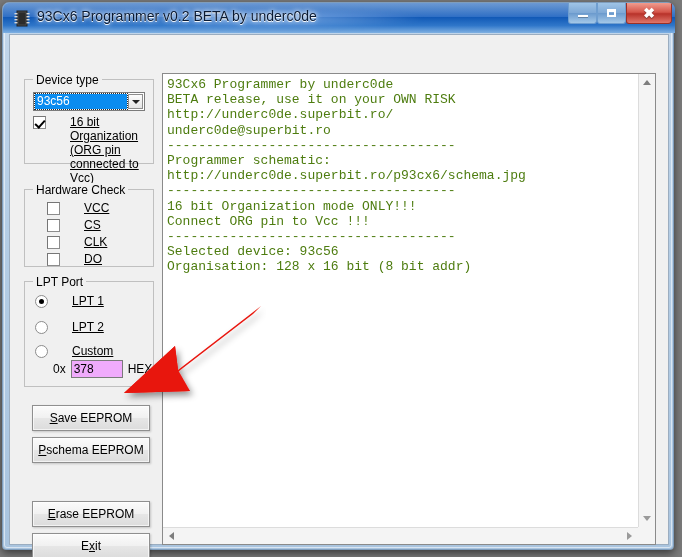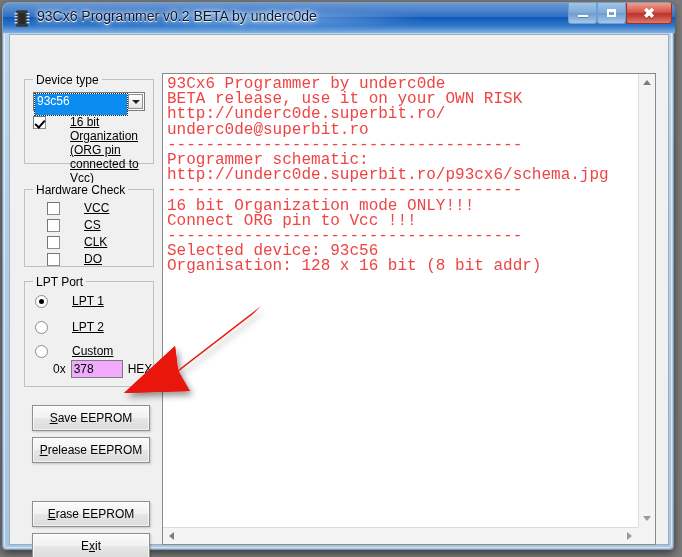--- a/index.html
+++ b/index.html
@@ -159,21 +159,21 @@
     position: absolute;
     left: 8px; top: 12px;
     width: 112px; height: 19px;
     border: 1px solid #7b7b7b;
     background: #ffffff;
     box-sizing: border-box;
   }
   #device-combo .sel {
     position: absolute;
     left: 1px; top: 1px;
-    width: 92px; height: 21px;
+    width: 92px; height: 15px;
     background: #0a8cf0;
     color: #ffffff;
     font-size: 12px;
     line-height: 15px;
     padding-left: 2px;
     box-sizing: border-box;
     outline: 1px dotted #2b2b2b;
   }
   #device-combo .arrowbtn {
     position: absolute;
@@ -295,23 +295,23 @@
     background: #ffffff;
     border: 1px solid #8a8a8a;
     box-sizing: border-box;
     overflow: hidden;
   }
   #log-text {
     position: absolute;
     left: 4px; top: 3px;
     width: 460px;
     font-family: "Liberation Mono", "DejaVu Sans Mono", monospace;
-    font-size: 16px;
+    font-size: 13px;
     line-height: 15.2px;
-    color: #ef4444;
+    color: #4d7c0f;
     white-space: pre;
     letter-spacing: 0px;
   }
   
   #vscroll {
     position: absolute;
     right: 0; top: 0;
     width: 17px;
     bottom: 17px;
     background: #f4f4f4;
@@ -469,21 +469,21 @@
           <span>0x</span>
           <input id="port-input" type="text" value="378" style="">
           <span>HEX</span>
         </div>
       </div>
 
       <div class="btn" id="btn-save">
         <span><u>S</u><span>ave EEPROM</span></span>
       </div>
       <div class="btn" id="btn-program">
-        <span><u>P</u><span>release EEPROM</span></span>
+        <span><u>P</u><span>schema EEPROM</span></span>
       </div>
       <div class="btn" id="btn-erase">
         <span><u>E</u><span>rase EEPROM</span></span>
       </div>
       <div class="btn" id="btn-exit">
         <span><span>E</span><u>x</u><span>it</span></span>
       </div>
 
       <div id="log-panel">
         <div id="log-text">93Cx6 Programmer by underc0de

